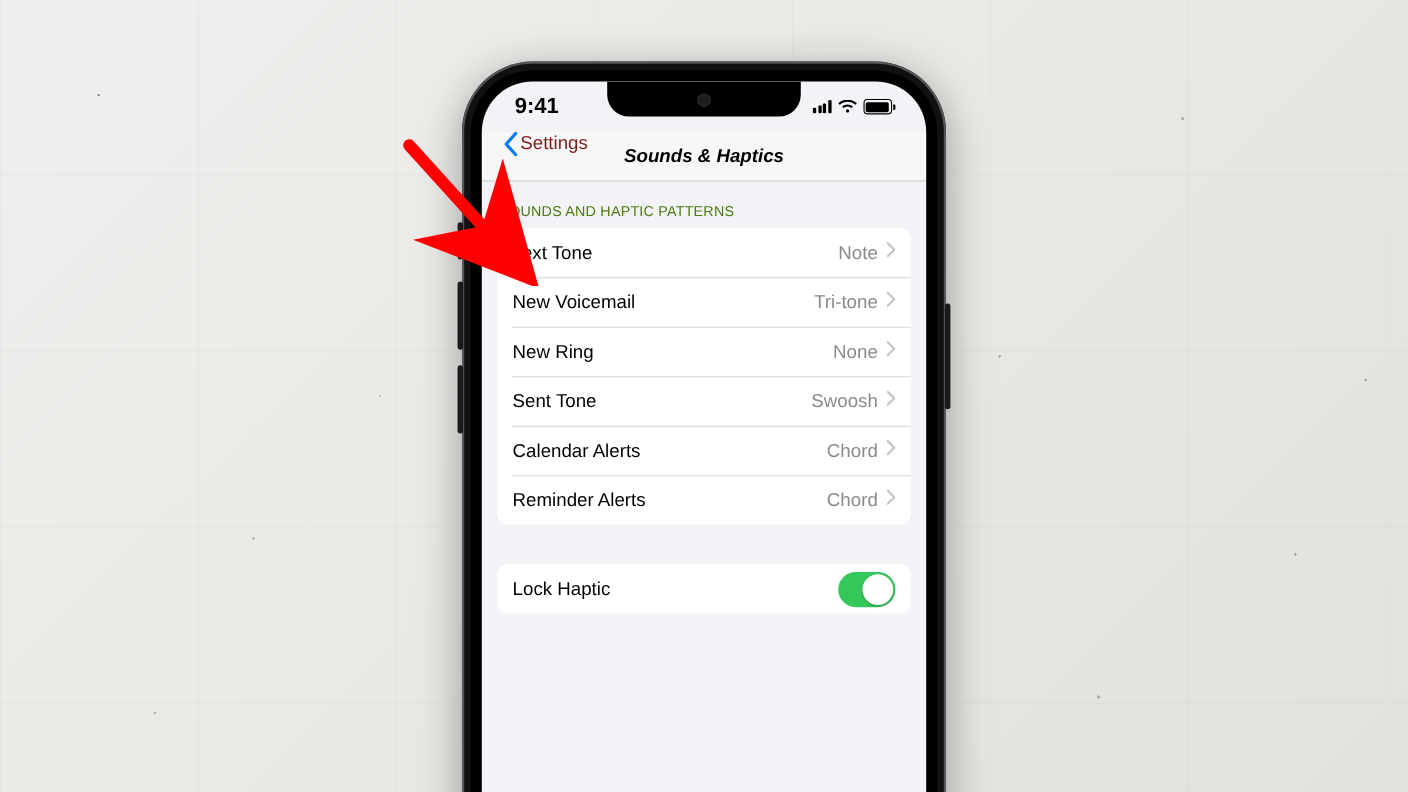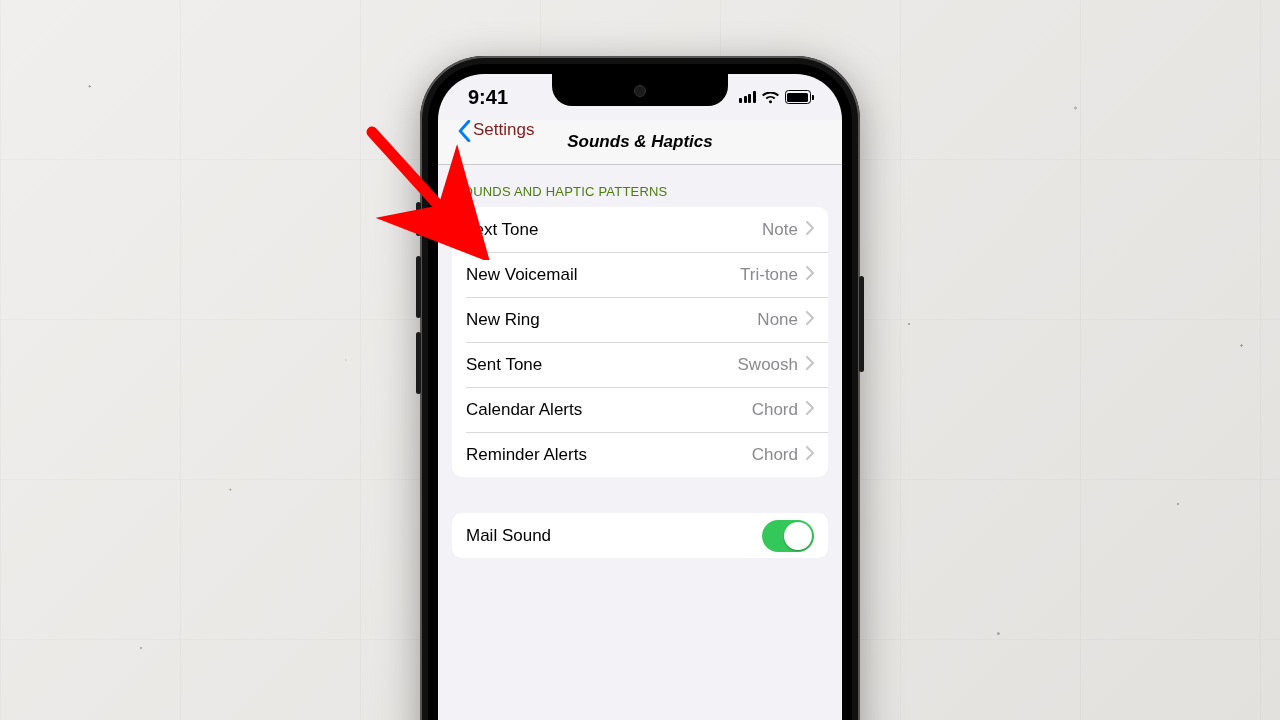--- a/index.html
+++ b/index.html
@@ -180,21 +180,21 @@
           <span class="chev-right"><svg width="8" height="14" viewBox="0 0 8 14">
                 <path d="M1 1l6 6-6 6" stroke="#c5c5c8" stroke-width="2" fill="none" stroke-linecap="round" stroke-linejoin="round"></path>
               </svg></span>
         </div>
       </div>
 
       <div style="height:36px"></div>
 
       <div class="group">
         <div class="row">
-          <span class="row-label">Mail Sound</span>
+          <span class="row-label">Lock Haptic</span>
             <span class="row-spacer"></span>
           <span class="toggle">
               <span class="knob"></span>
             </span>
         </div>
       </div>
 
     </div>
   </div>
 </div>

